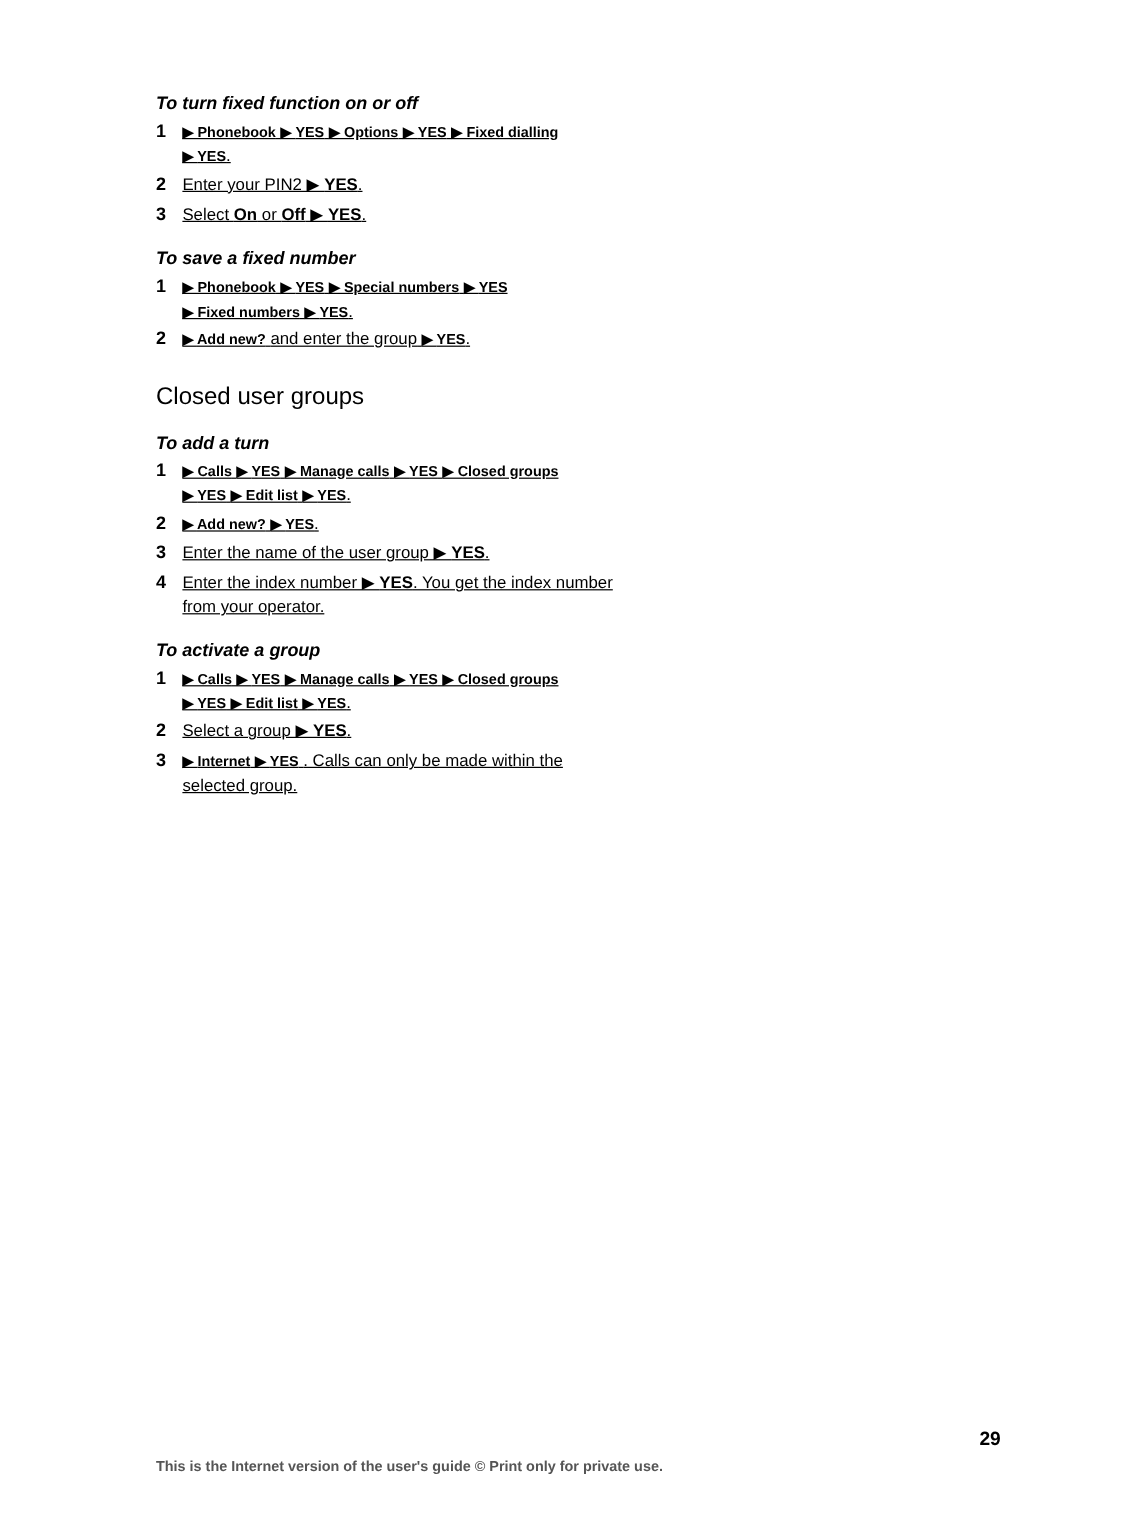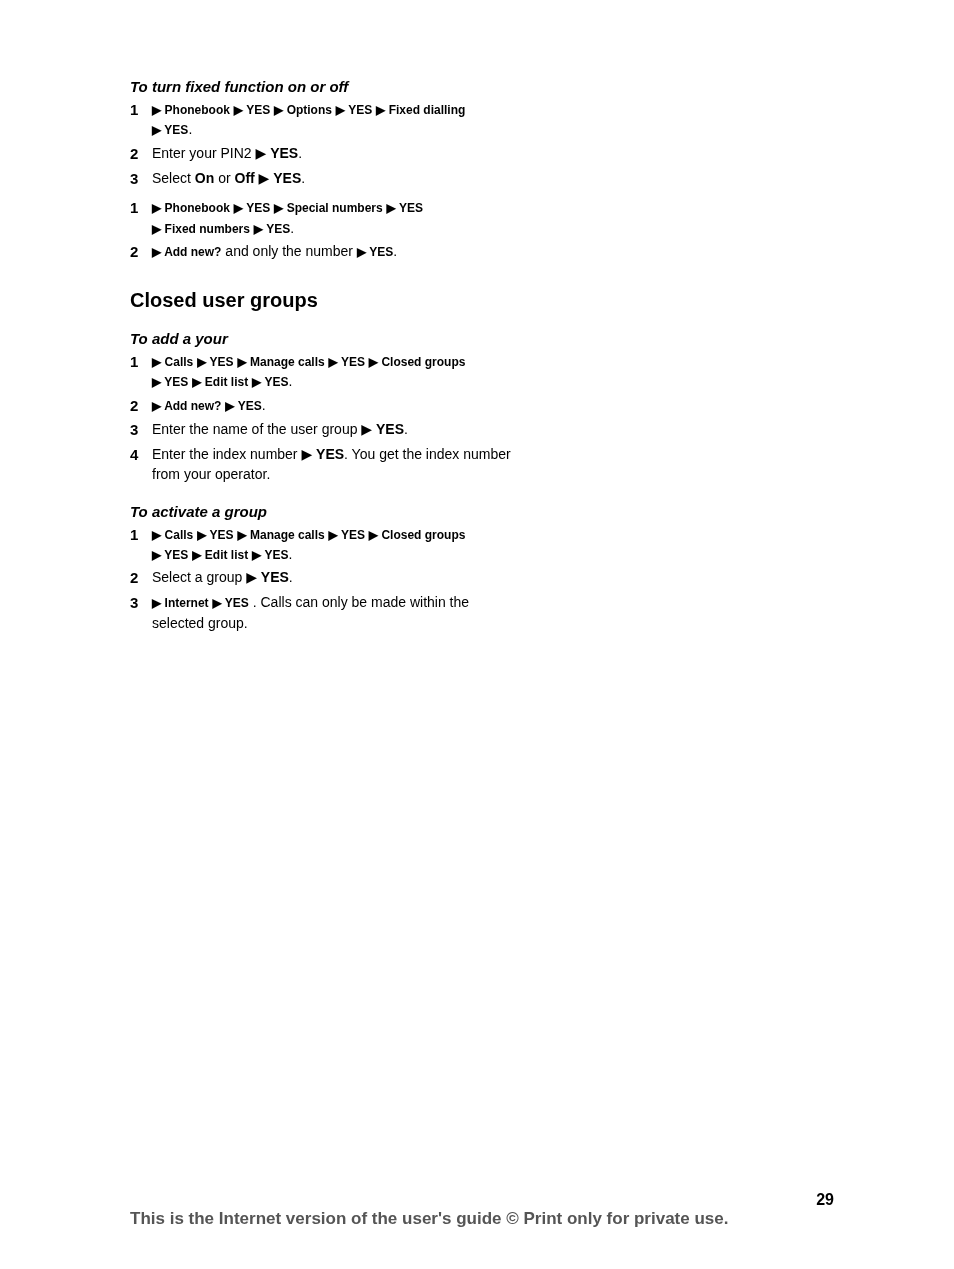--- a/index.html
+++ b/index.html
@@ -27,21 +27,21 @@
       font-style: italic;
       font-weight: bold;
       font-size: 15px;
       margin-bottom: 4px;
       margin-top: 18px;
     }
 
     
     .main-section-title {
       font-size: 20px;
-      font-weight: bold;
+      font-weight: normal;
       margin-top: 26px;
       margin-bottom: 8px;
     }
 
     
     .numbered-list {
       list-style: none;
       margin-bottom: 8px;
     }
 
@@ -55,20 +55,21 @@
 
     .list-number {
       font-weight: bold;
       font-size: 15px;
       min-width: 22px;
       padding-top: 0px;
     }
 
     .list-content {
       flex: 1;
+      text-decoration: underline;
     }
 
     
     .menu-item {
       font-weight: bold;
       font-size: 12px;
     }
 
     .yes {
       font-weight: bold;
@@ -94,21 +95,21 @@
       font-size: 16px;
       font-weight: bold;
     }
 
     
     .footer-text {
       position: absolute;
       bottom: 40px;
       left: 130px;
       right: 120px;
-      font-size: 17px;
+      font-size: 12px;
       font-weight: bold;
       color: #555;
       text-align: left;
     }
 
     
     b {
       font-weight: bold;
     }
   </style>
@@ -140,49 +141,50 @@
       <li>
         <span class="list-number">3</span>
         <span class="list-content normal-text">
           Select <b>On</b> or <b>Off</b> ▶ <b>YES</b>.
         </span>
       </li>
     </ol>
   </div>
 
   <div>
+    <div class="subsection-title">To save a fixed number</div>
     <ol class="numbered-list">
       <li>
         <span class="list-number">1</span>
         <span class="list-content">
           <span class="menu-item">▶ Phonebook</span>
           <span class="yes"> ▶ <b>YES</b></span>
           <span class="menu-item"> ▶ Special numbers</span>
           <span class="yes"> ▶ <b>YES</b></span><br>
           <span class="menu-item"> ▶ Fixed numbers</span>
           <span class="yes"> ▶ <b>YES</b></span><span class="normal-text">.</span>
         </span>
       </li>
       <li>
         <span class="list-number">2</span>
         <span class="list-content">
           <span class="menu-item">▶ <b>Add new?</b></span>
-          <span class="normal-text"> and only the number</span>
+          <span class="normal-text"> and enter the group</span>
           <span class="yes"> ▶ <b>YES</b></span><span class="normal-text">.</span>
         </span>
       </li>
     </ol>
   </div>
 
   <div>
     <div class="main-section-title">Closed user groups</div>
   </div>
 
   <div>
-    <div class="subsection-title">To add a your</div>
+    <div class="subsection-title">To add a turn</div>
     <ol class="numbered-list">
       <li>
         <span class="list-number">1</span>
         <span class="list-content">
           <span class="menu-item">▶ Calls</span>
           <span class="yes"> ▶ <b>YES</b></span>
           <span class="menu-item"> ▶ Manage calls</span>
           <span class="yes"> ▶ <b>YES</b></span>
           <span class="menu-item"> ▶ Closed groups</span><br>
           <span class="yes"> ▶ <b>YES</b></span>

